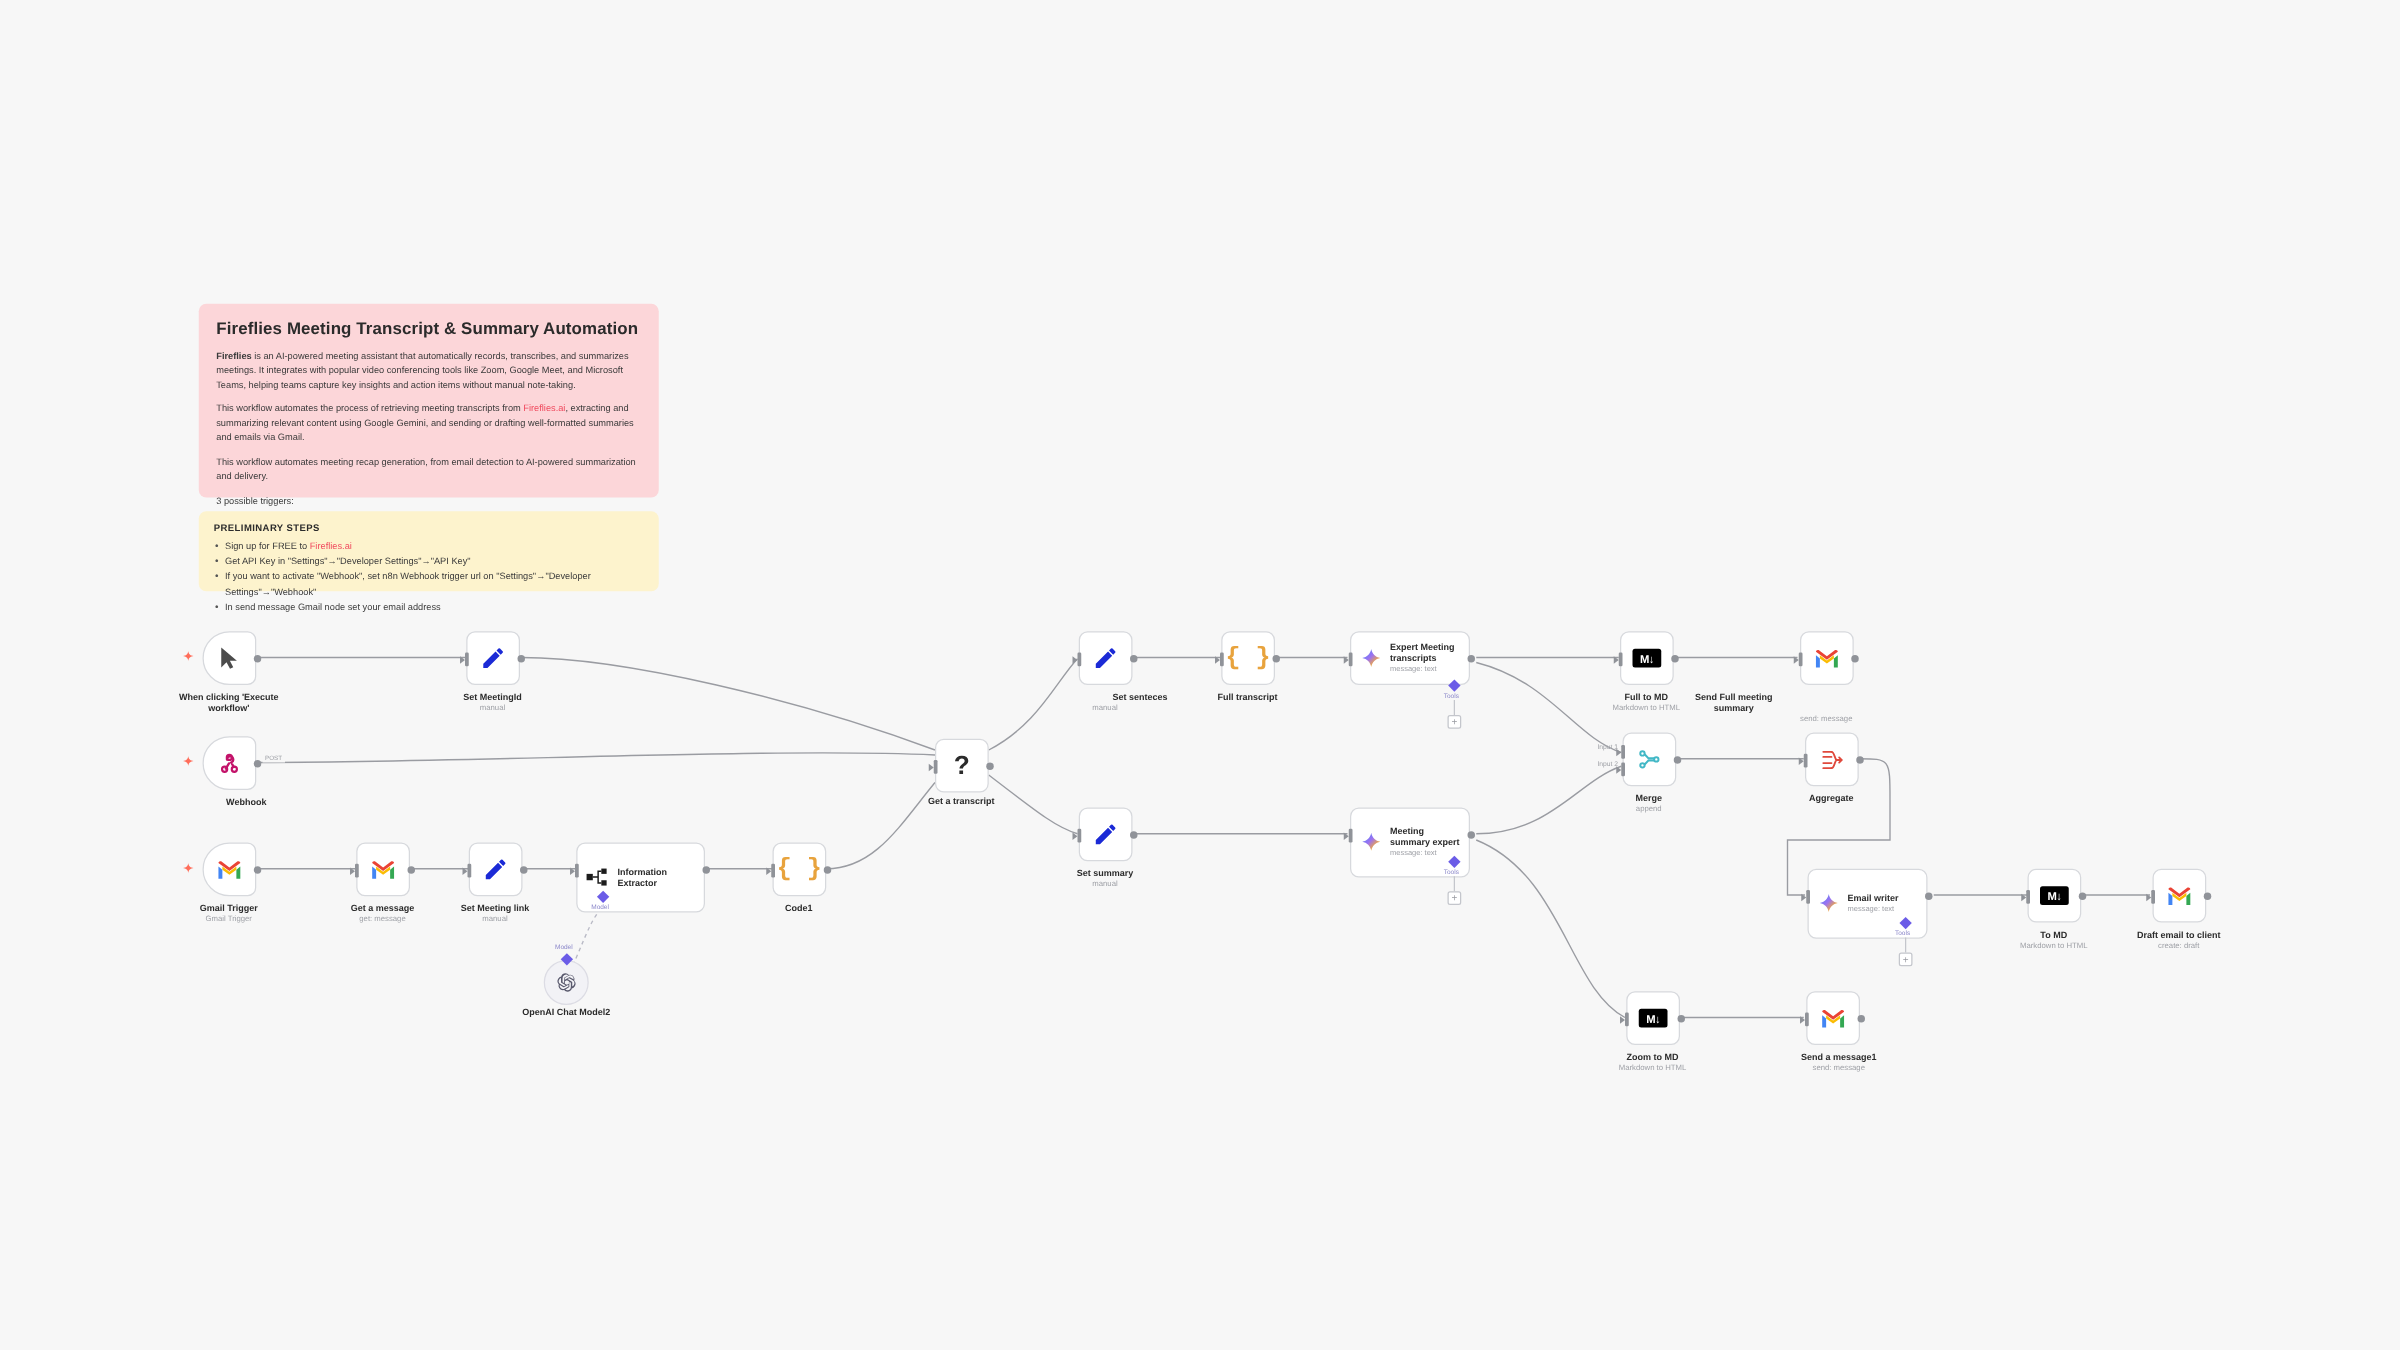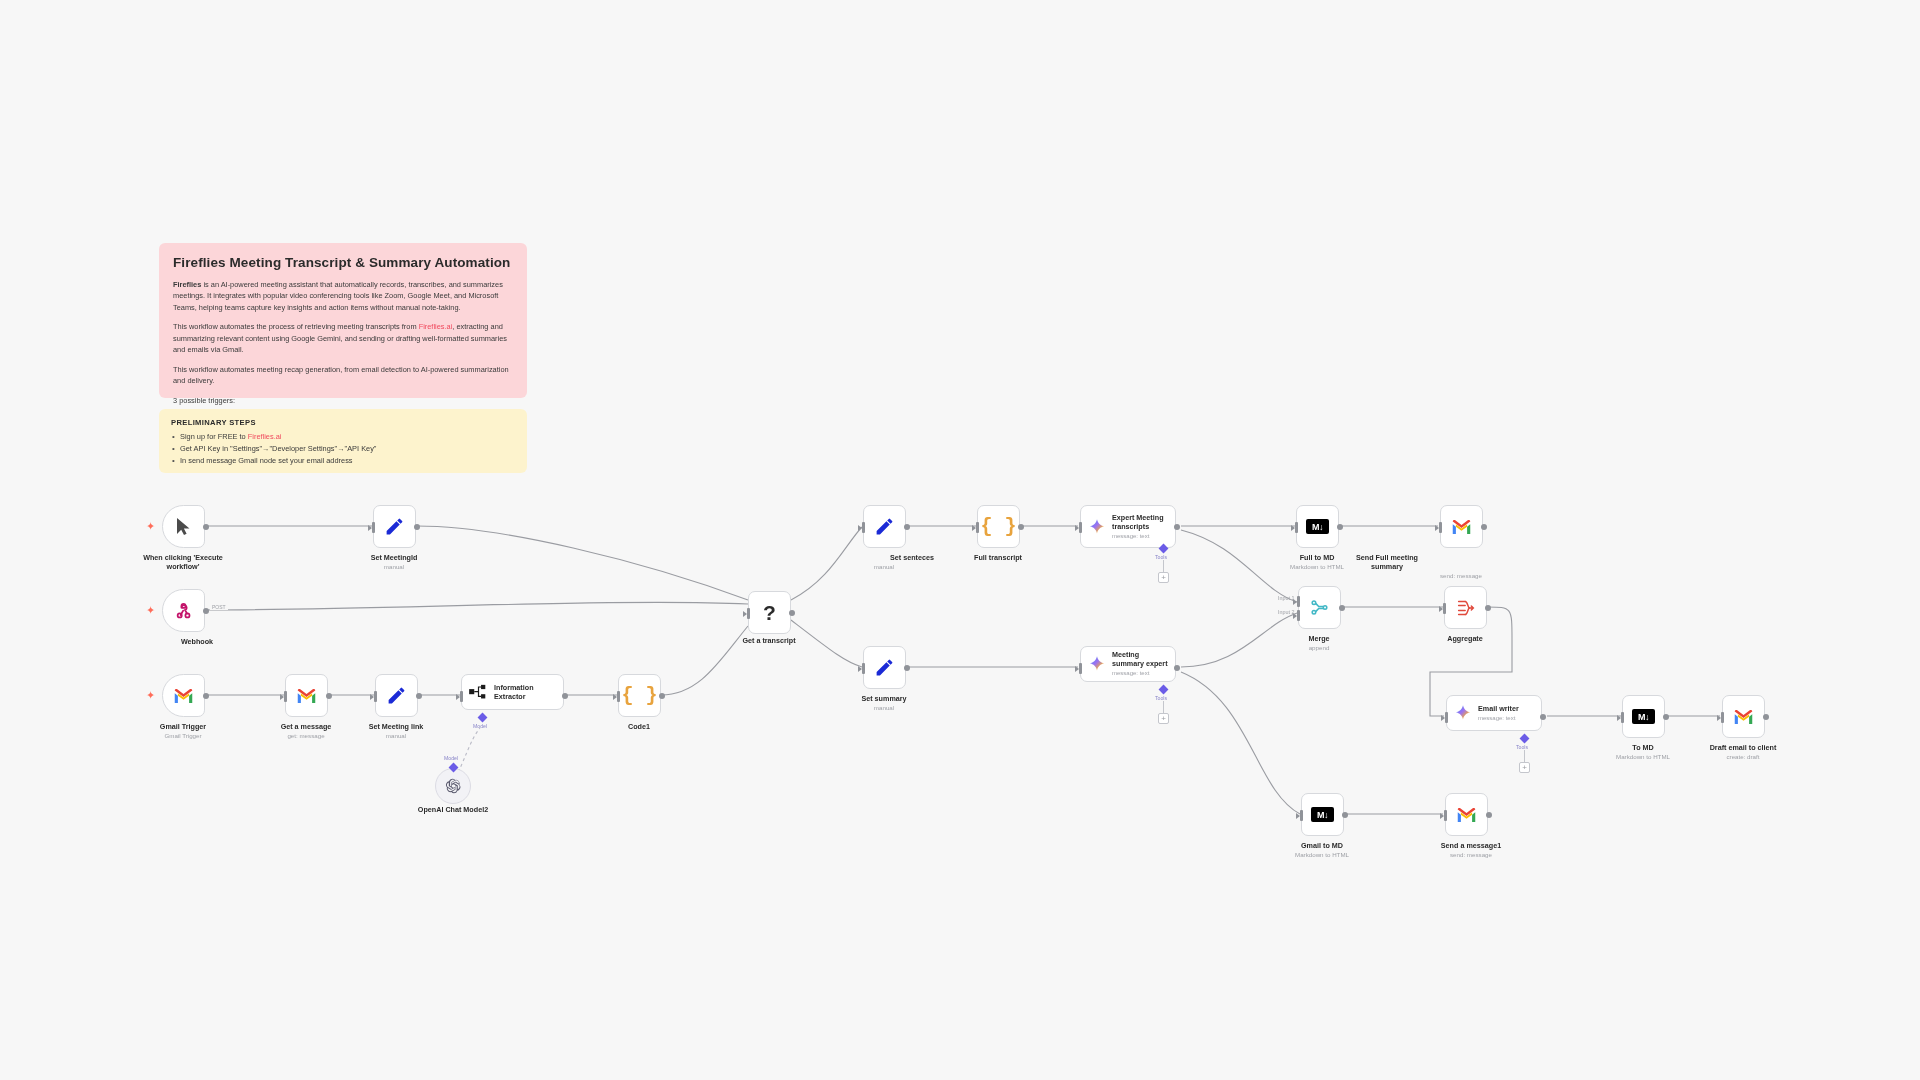--- a/index.html
+++ b/index.html
@@ -23,21 +23,21 @@
   .note ul { list-style:none; margin:0; padding:0; }
   .note li { font-size:7.4px; color:#3a3a3a; line-height:1.65; padding-left:9px; position:relative;}
   .note li:before { content:"•"; position:absolute; left:1px; top:-1px; font-size:8px; color:#555;}
   .note .steps-title { font-size:7.6px; font-weight:bold; color:#2b2b2b; letter-spacing:.35px; margin-bottom:4px;}
 
   
   .node { position:absolute; background:#fff; border:1px solid #d7d9dd;
           border-radius:7px; display:flex; align-items:center; justify-content:center; }
   .node.sq { width:43px; height:43px; }
   .node.trigger { width:43px; height:43px; border-top-left-radius:22px; border-bottom-left-radius:22px; }
-  .node.wide { width:96px; height:36px; justify-content:flex-start; padding-left:7px; gap:6px; }
+  .node.wide { width:96px; height:56px; justify-content:flex-start; padding-left:7px; gap:6px; }
   .node.wide.xl { width:103px; }
   .node.circle { width:36px; height:36px; border-radius:50%; background:#f2f2f6; border:1px solid #dcdce4; }
 
   .nlabel { position:absolute; text-align:center; font-size:7.2px; font-weight:bold;
             color:#2b2b2b; line-height:1.3; white-space:nowrap; }
   .nsub   { position:absolute; text-align:center; font-size:6.2px; color:#9ea0a6;
             line-height:1.3; white-space:nowrap; }
 
   .wlabel { font-size:7.2px; font-weight:bold; color:#2b2b2b; line-height:1.25; }
   .wsub   { font-size:6px; color:#a0a2a8; line-height:1.25; margin-top:2px;}
@@ -139,20 +139,21 @@
       <li>Webhook trigger</li>
       <li>Gmail trigger</li>
     </ul>
   </div>
 
   <div class="note note-yellow" style="left:159px; top:409px; width:368px; height:64px; padding:9px 12px;">
     <div class="steps-title">PRELIMINARY STEPS</div>
     <ul>
       <li><span>Sign up for FREE to </span><span class="lnk">Fireflies.ai</span></li>
       <li>Get API Key in "Settings"→"Developer Settings"→"API Key"</li>
+      <li>If you want to activate "Webhook", set n8n Webhook trigger url on "Settings"→"Developer Settings"→"Webhook"</li>
       <li>In send message Gmail node set your email address</li>
     </ul>
   </div>
 
   <div class="plus-trig" style="left:146px; top:521px;">✦</div>
   <div class="node trigger" style="left:162px; top:505px;">
     <span class="ic">
       <svg width="17" height="19" viewBox="0 0 17 19">
           <path d="M2,1 L2,17 L6.2,12.8 L9,18 L11.6,16.7 L8.9,11.6 L14.5,11.6 Z" fill="#4b4b4b"></path>
         </svg>
@@ -468,21 +469,21 @@
     <div class="port" style="left:40px; top:18px;"></div>
   </div>
   <div class="nlabel" style="left:1683px; top:743px; width:120px;">Draft email to client</div>
   <div class="nsub" style="left:1683px; top:753px; width:120px;">create: draft</div>
 
   <div class="node sq" style="left:1301px; top:793px;">
     <span class="md">M↓</span>
     <div class="inport" style="left:-2px; top:16px;"></div>
     <div class="port" style="left:40px; top:18px;"></div>
   </div>
-  <div class="nlabel" style="left:1272px; top:841px; width:100px;">Gmail to MD</div>
+  <div class="nlabel" style="left:1272px; top:841px; width:100px;">Zoom to MD</div>
   <div class="nsub" style="left:1272px; top:851px; width:100px;">Markdown to HTML</div>
 
   <div class="node sq" style="left:1445px; top:793px;">
     <span class="ic">
       <svg width="21" height="16" viewBox="0 0 24 18">
         <path d="M2 17h3.6V8.7L2 5.9z" fill="#4285f4"></path>
           <path d="M18.4 17H22V5.9l-3.6 2.8z" fill="#34a853"></path>
         <path d="M2 2.6 12 10 22 2.6v-.2A1.6 1.6 0 0 0 20.4 1h-.9L12 6.6 4.5 1h-.9A1.6 1.6 0 0 0 2 2.4z" fill="#ea4335"></path>
         <path d="M5.6 8.7 12 13.4l6.4-4.7V5.9L12 10.6 5.6 5.9z" fill="#fbbc04"></path>
       </svg>

